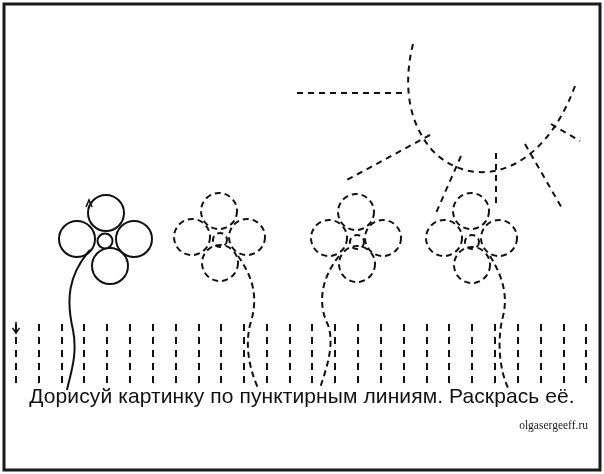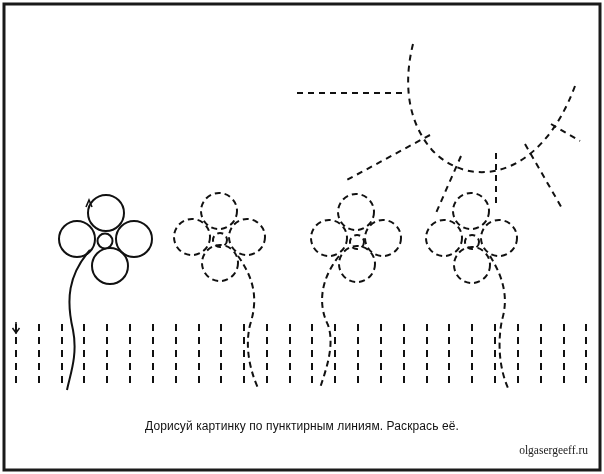--- a/index.html
+++ b/index.html
@@ -1,19 +1,19 @@
 <!DOCTYPE html>
 <html><head>
 <meta charset="utf-8">
 <style>
   html, body { margin: 0; padding: 0; background: #ffffff; }
   body { width: 604px; height: 474px; position: relative; overflow: hidden; font-family: "Liberation Sans", sans-serif; }
   #sheet { position: absolute; left: 0; top: 0; width: 604px; height: 474px; }
-  .caption { position: absolute; left: 0; width: 604px; top: 419px; text-align: center; font-family: "Liberation Sans", sans-serif; font-size: 12px; color: #111; letter-spacing: 0.1px; }
-  .credit { position: absolute; right: 16px; top: 444px; font-family: "Liberation Serif", serif; font-size: 11.5px; color: #222; }
+  .caption { position: absolute; left: 0; width: 604px; top: 384px; text-align: center; font-family: "Liberation Sans", sans-serif; font-size: 21px; color: #111; letter-spacing: 0.1px; }
+  .credit { position: absolute; right: 16px; top: 419px; font-family: "Liberation Serif", serif; font-size: 11.5px; color: #222; }
 </style>
 </head>
 <body>
 
 <svg id="sheet" viewBox="0 0 604 474" width="604" height="474" xmlns="http://www.w3.org/2000/svg">
 
   <rect x="4" y="4" width="596" height="466" fill="none" stroke="#1a1a1a" stroke-width="3"></rect>
 
   <g fill="none" stroke="#111" stroke-width="2" stroke-dasharray="6,5">
     <path d="M 413 44 C 404 80, 406 120, 432 150 C 470 190, 540 180, 575 86"></path>

